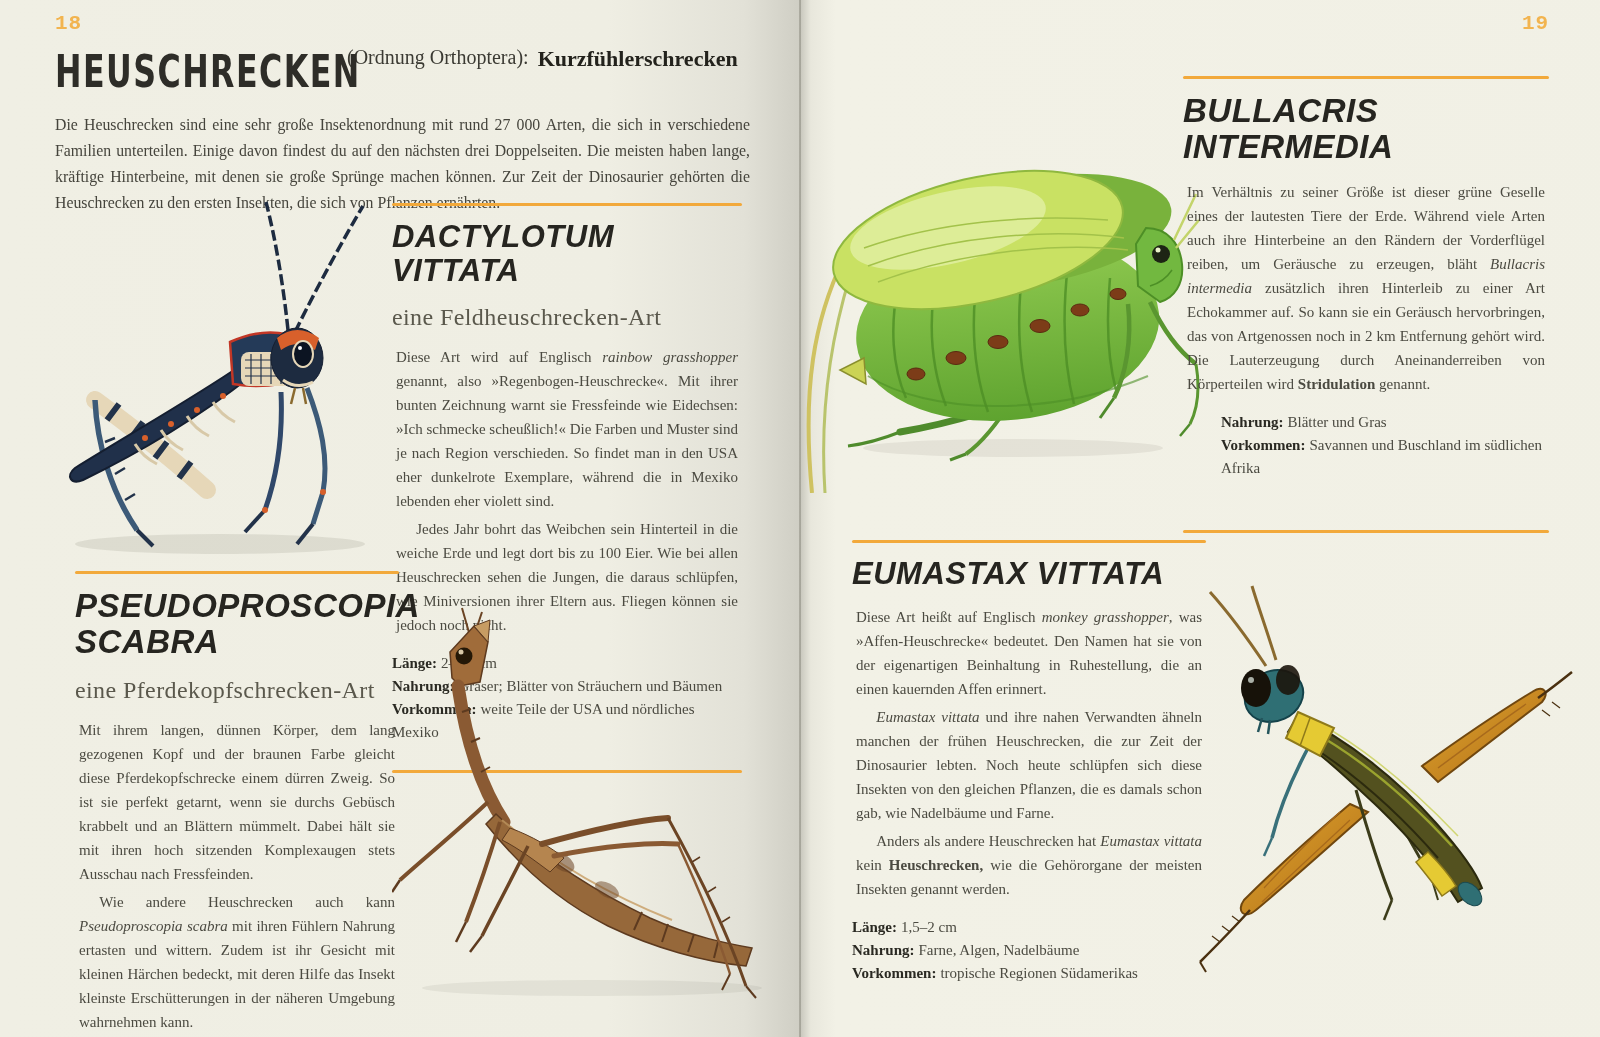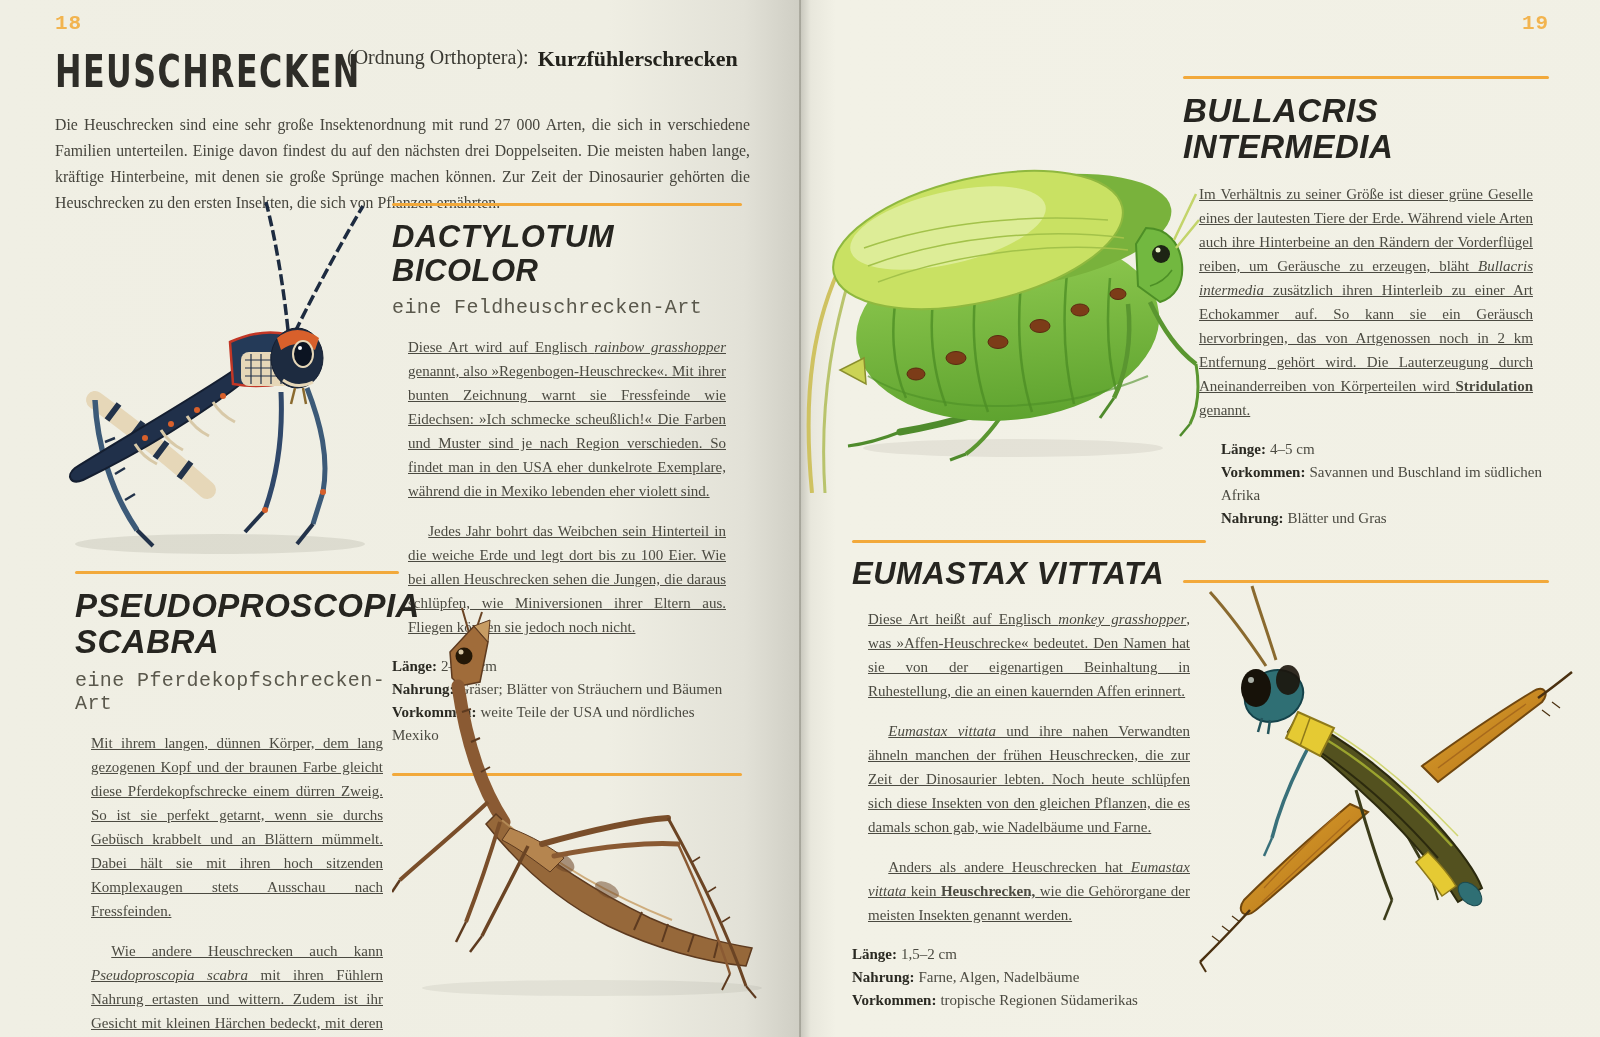--- a/index.html
+++ b/index.html
@@ -24,23 +24,23 @@
   .ord-b{font-size:22px;font-weight:bold;color:#23221c;}
 
   .intro{position:absolute;left:55px;top:112px;width:695px;font-size:15.8px;
     line-height:26px;text-align:justify;color:#45443c;}
 
   .col{position:absolute;}
   .rule{height:3px;background:#F2A93B;border-radius:2px;}
   .species-name{margin:14px 0 0 0;font-family:"Liberation Sans",sans-serif;font-weight:bold;
     font-style:italic;font-size:31px;line-height:1.1;letter-spacing:.5px;color:#262520;}
   .col-pseudo .species-name,.col-bullacris .species-name{font-size:33px;}
-  .species-sub{margin-top:8px;font-size:20px;letter-spacing:.4px;color:#5a584c;font-family:Liberation Mono, monospace;}
+  .species-sub{margin-top:16px;font-size:24px;letter-spacing:.4px;color:#5a584c;}
   .body-text{margin-top:14px;font-size:15px;line-height:24px;text-align:justify;color:#4b4a41;}
-  .body-text p{margin:16px;text-decoration:underline;}
+  .body-text p{margin:4px;}
   .body-text p + p{text-indent:1.35em;}
   .it{font-style:italic;}
   .bd{font-weight:bold;}
   .facts{margin-top:15px;font-size:15px;line-height:23px;color:#4b4a41;}
   .fl{font-weight:bold;color:#2a2922;margin-right:4px;}
 
   .col-dactylotum{left:392px;top:203px;width:350px;}
   .col-pseudo{left:75px;top:571px;width:324px;}
   .col-bullacris{left:383px;top:76px;width:366px;}
   .col-eumastax{left:52px;top:540px;width:354px;}
@@ -101,21 +101,21 @@
         <path d="M268 332 L252 352" stroke="#22324a" stroke-width="4"></path>
         <path d="M236 200 C238 244 232 284 220 318" stroke="#30486a" stroke-width="5" fill="none"></path>
         <path d="M220 318 L200 340" stroke="#22324a" stroke-width="4"></path>
         <circle cx="278" cy="300" r="3" fill="#d8602b"></circle>
           <circle cx="220" cy="318" r="3" fill="#d8602b"></circle>
       </svg>
     </div>
 
     <div class="col col-dactylotum">
       <div class="rule" style="background: rgb(242, 169, 59);"></div>
-      <h2 class="species-name">DACTYLOTUM BICOLOR</h2>
+      <h2 class="species-name">DACTYLOTUM VITTATA</h2>
       <div class="species-sub">eine Feldheuschrecken-Art</div>
       <div class="body-text">
         <p><span>Diese Art wird auf Englisch </span><span class="it">rainbow grasshopper</span><span> genannt, also »Regenbogen-Heuschrecke«. Mit ihrer bunten Zeichnung warnt sie Fressfeinde wie Eidechsen: »Ich schmecke scheußlich!« Die Farben und Muster sind je nach Region verschieden. So findet man in den USA eher dunkelrote Exemplare, während die in Mexiko lebenden eher violett sind.</span></p>
         <p><span>Jedes Jahr bohrt das Weibchen sein Hinterteil in die weiche Erde und legt dort bis zu 100 Eier. Wie bei allen Heuschrecken sehen die Jungen, die daraus schlüpfen, wie Miniversionen ihrer Eltern aus. Fliegen können sie jedoch noch nicht.</span></p>
       </div>
       <div class="facts">
         <div><span class="fl">Länge:</span><span>2–3,5 cm</span></div>
         <div><span class="fl">Nahrung:</span><span>Gräser; Blätter von Sträuchern und Bäumen</span></div>
         <div><span class="fl">Vorkommen:</span><span>weite Teile der USA und nördliches Mexiko</span></div>
       </div>
@@ -223,23 +223,22 @@
       </svg>
     </div>
 
     <div class="col col-bullacris">
       <div class="rule" style="background: rgb(242, 169, 59);"></div>
       <h2 class="species-name">BULLACRIS INTERMEDIA</h2>
       <div class="body-text">
         <p><span>Im Verhältnis zu seiner Größe ist dieser grüne Geselle eines der lautesten Tiere der Erde. Während viele Arten auch ihre Hinterbeine an den Rändern der Vorderflügel reiben, um Geräusche zu erzeugen, bläht </span><span class="it">Bullacris intermedia</span><span> zusätzlich ihren Hinterleib zu einer Art Echokammer auf. So kann sie ein Geräusch hervorbringen, das von Artgenossen noch in 2 km Entfernung gehört wird. Die Lauterzeugung durch Aneinanderreiben von Körperteilen wird </span><span class="bd">Stridulation</span><span> genannt.</span></p>
       </div>
       <div class="facts" style="margin-left:38px;">
-        <div><span class="fl">Länge:</span><span>4–5 cm</span></div>
+        <div><span class="fl">Nahrung:</span><span>Blätter und Gras</span></div>
         <div><span class="fl">Vorkommen:</span><span>Savannen und Buschland im südlichen Afrika</span></div>
-        <div><span class="fl">Nahrung:</span><span>Blätter und Gras</span></div>
       </div>
       <div class="rule" style="margin-top: 50px; background: rgb(242, 169, 59);"></div>
     </div>
 
     <div class="col col-eumastax">
       <div class="rule" style="background: rgb(242, 169, 59);"></div>
       <h2 class="species-name">EUMASTAX VITTATA</h2>
       <div class="body-text">
         <p><span>Diese Art heißt auf Englisch </span><span class="it">monkey grasshopper</span><span>, was »Affen-Heuschrecke« bedeutet. Den Namen hat sie von der eigenartigen Beinhaltung in Ruhestellung, die an einen kauernden Affen erinnert.</span></p>
         <p><span class="it">Eumastax vittata</span><span> und ihre nahen Verwandten ähneln manchen der frühen Heuschrecken, die zur Zeit der Dinosaurier lebten. Noch heute schlüpfen sich diese Insekten von den gleichen Pflanzen, die es damals schon gab, wie Nadelbäume und Farne.</span></p>

